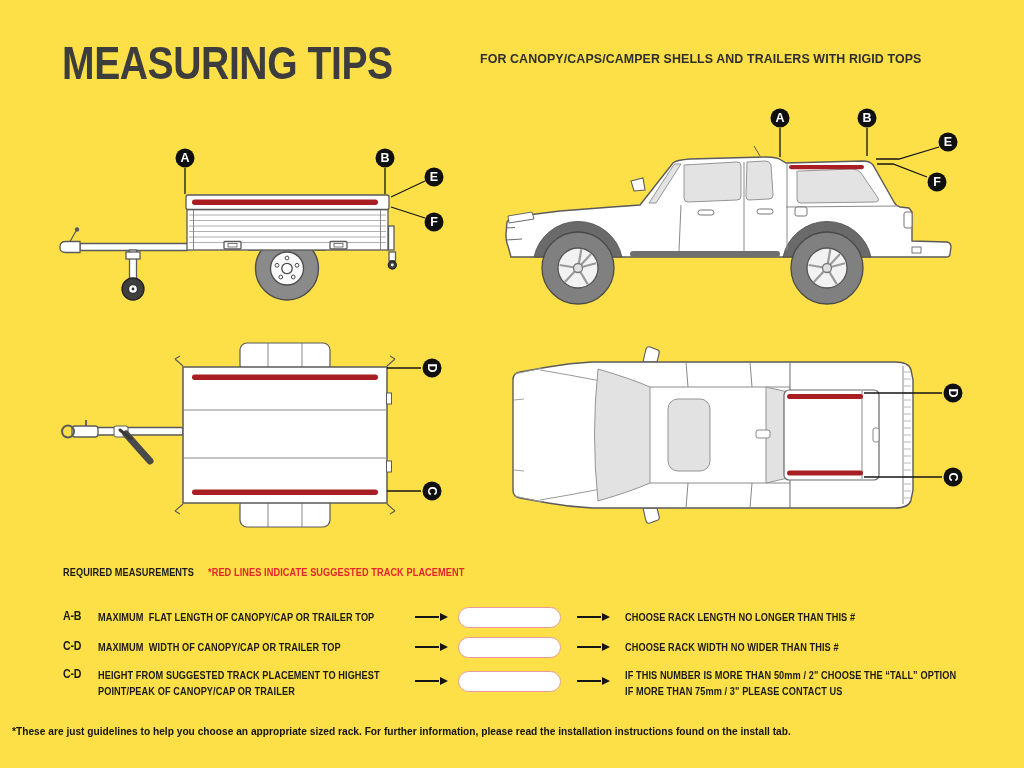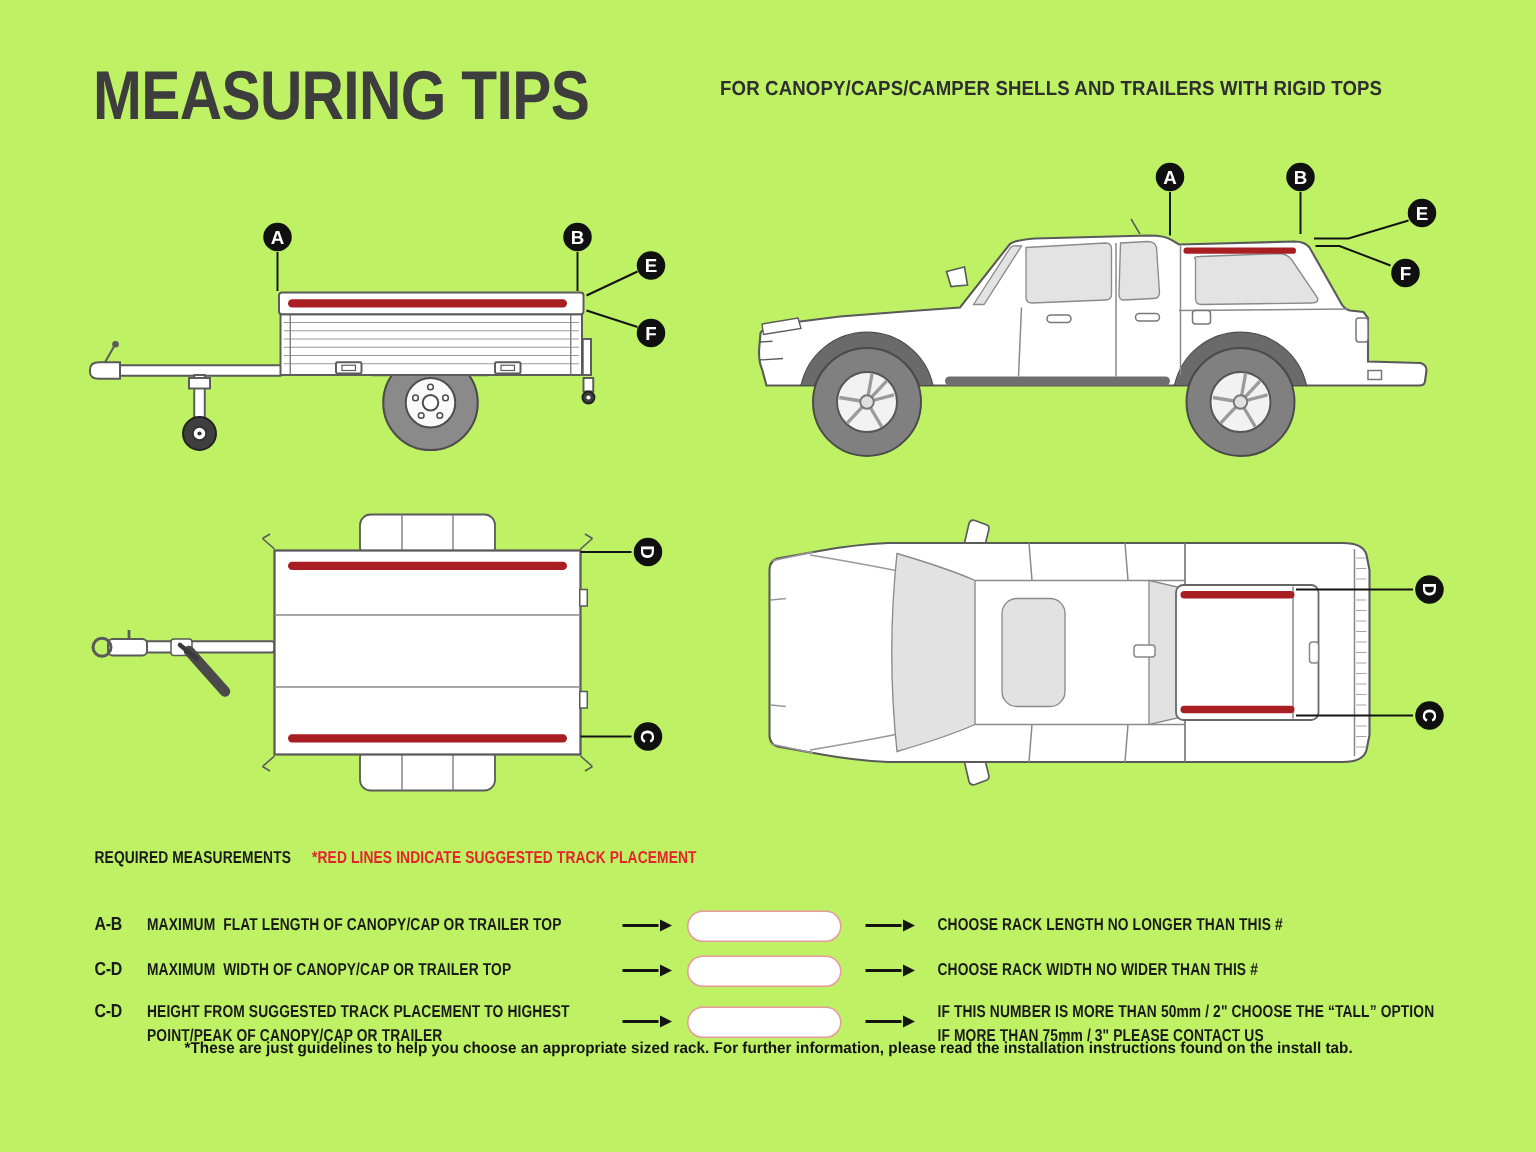--- a/index.html
+++ b/index.html
@@ -1,17 +1,17 @@
 <!DOCTYPE html>
 <html><head>
 <meta charset="utf-8">
 <style>
   html,body { margin:0; padding:0; background:#ffffff; }
   #canvas {
-    position:relative; width:1024px; height:768px; background:#bef264;
+    position:relative; width:1024px; height:768px; background:#fde047;
     font-family:"Liberation Sans", sans-serif; overflow:hidden; color:#1a1a1a;
   }
   .abs { position:absolute; }
   .cond {
     display:inline-block; white-space:pre; transform:scaleX(0.8);
     transform-origin:left center; font-weight:bold; font-size:11.5px;
     letter-spacing:0.1px; line-height:14px; color:#1a1a1a;
   }
   .red  { color:#E4232E; }
   #title {
@@ -29,21 +29,21 @@
     position:absolute; width:103px; height:21px; border:1.6px solid #E8999E;
     border-radius:12px; background:#ffffff; box-sizing:border-box;
   }
   .arr { position:absolute; width:24px; height:2.6px; background:#141414; }
   .arr::after {
     content:""; position:absolute; right:-8.5px; top:50%;
     transform:translateY(-50%); width:0; height:0;
     border-left:8.5px solid #141414;
     border-top:4.6px solid transparent; border-bottom:4.6px solid transparent;
   }
-  #footnote-wrap { left:0; right:0; top:689px; text-align:center; }
+  #footnote-wrap { left:0; right:0; top:721px; }
   #footnote { font-size:10.5px; font-weight:bold; color:#141414; transform:scaleX(0.97); transform-origin:center; display:inline-block; white-space:nowrap; }
   svg text.mk {
     font-family:"Liberation Sans", sans-serif; font-weight:bold; font-size:12.5px;
     fill:#ffffff; text-anchor:middle;
   }
 </style>
 </head>
 <body>
 
 <div id="canvas">

